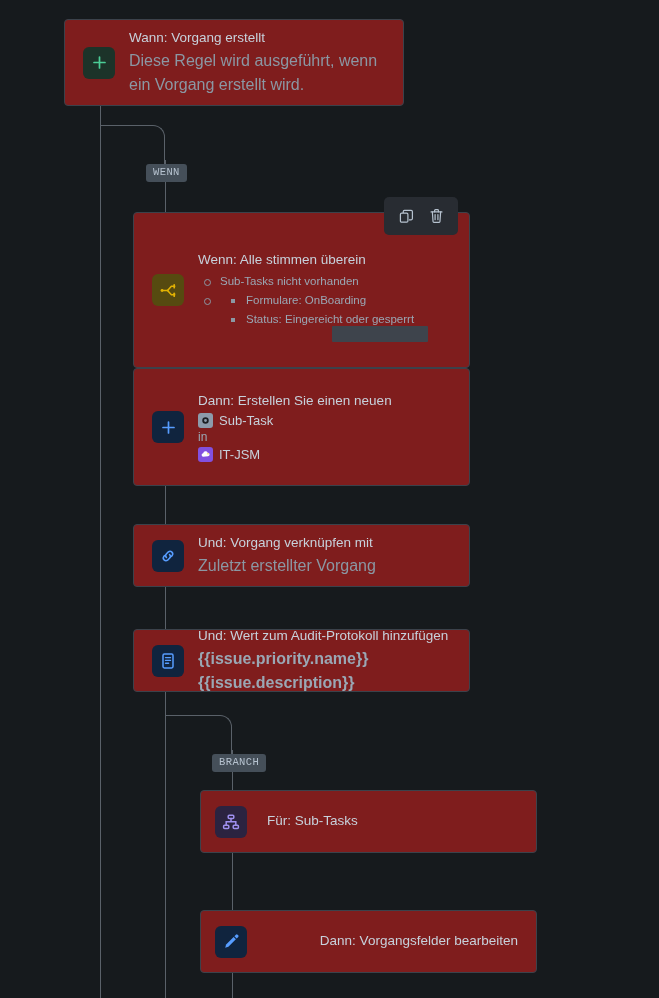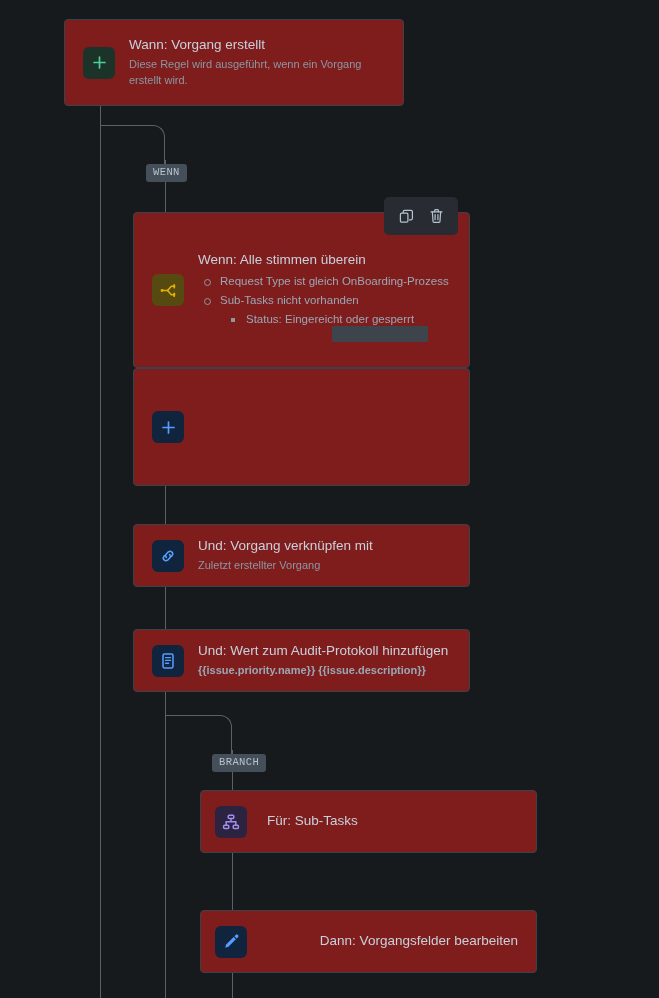--- a/index.html
+++ b/index.html
@@ -54,21 +54,21 @@
     margin-right: 14px;
   }
   .card .body { flex: 1 1 auto; min-width: 0; }
   .title {
     color: #c7d1db;
     font-size: 13.5px;
     line-height: 1.35;
   }
   .subtitle {
     color: #8b97a3;
-    font-size: 11px;
+    font-size: 16px;
     line-height: 1.45;
     margin-top: 2px;
   }
   .subtitle.bold { color: #9aa7b4; font-weight: bold; }
 
   
   .ico.green  { background: #1c3329; }
   .ico.yellow { background: #564a10; }
   .ico.blue   { background: #10243e; }
   .ico.purple { background: #2b2340; }
@@ -182,22 +182,22 @@
           <path d="M9 10 L13 14.5 H16.5"></path>
           <circle cx="3.2" cy="10" r="1.5" fill="#e2b203" stroke="none"></circle>
           <path d="M16 4 v3" stroke-width="1.8"></path>
           <path d="M16 13 v3" stroke-width="1.8"></path>
         </g>
       </svg>
     </div>
     <div class="body" style="position:relative;">
       <div class="title" style="margin-bottom:1px;">Wenn: Alle stimmen überein</div>
       <ul class="cond">
-        <li>Request Type ist gleich OnBoarding-Prozess</li>
         <li>Sub-Tasks nicht vorhanden</li>
+        <li class="nested withparent">Formulare: OnBoarding</li>
         <li class="nested">Status: Eingereicht oder gesperrt</li>
       </ul>
       <div class="redaction" style="left:134px; top:75px; width:96px; height:16px;"></div>
     </div>
   </div>
 
   <div class="toolbar" style="left:384px; top:197px;">
     <div class="tbtn">
       <svg width="15" height="15" viewBox="0 0 16 16" aria-hidden="true">
         <rect x="1.5" y="4.5" width="8" height="9.5" rx="1.3" fill="none" stroke="#b6c2cf" stroke-width="1.3"></rect>
@@ -214,20 +214,41 @@
         </g>
       </svg>
     </div>
   </div>
 
   <div class="card" style="left:133px; top:368px; width:337px; height:118px;">
     <div class="ico blue">
       <svg width="17" height="17" viewBox="0 0 17 17" aria-hidden="true">
         <path d="M8.5 3 L8.5 14 M3 8.5 L14 8.5" stroke="#579dff" stroke-width="1.7" stroke-linecap="round"></path>
       </svg>
+    </div>
+    <div class="body">
+      <div class="title">Dann: Erstellen Sie einen neuen</div>
+      <div class="inline-row">
+        <span class="chip sub">
+          <svg width="9" height="9" viewBox="0 0 10 10" aria-hidden="true">
+            <circle cx="5" cy="5" r="2.6" fill="none" stroke="#1c1f23" stroke-width="2"></circle>
+          </svg>
+        </span>
+        <span class="inline-label">Sub-Task</span>
+      </div>
+      <div class="plain-line">in</div>
+      <div class="inline-row">
+        <span class="chip proj">
+          <svg width="11" height="11" viewBox="0 0 12 12" aria-hidden="true">
+            <path d="M3.2 8.4 a2 2 0 0 1 .3-3.9 a2.6 2.6 0 0 1 4.9-.5 a1.9 1.9 0 0 1 .4 3.8 z" fill="#ffffff"></path>
+            <path d="M7.4 5.2 l2.1 -1.1 l-.5 2.3 z" fill="#f5cd47"></path>
+          </svg>
+        </span>
+        <span class="inline-label">IT-JSM</span>
+      </div>
     </div>
   </div>
 
   <div class="card" style="left:133px; top:524px; width:337px; height:63px;">
     <div class="ico blue">
       <svg width="18" height="18" viewBox="0 0 20 20" aria-hidden="true">
         <g stroke="#579dff" stroke-width="1.7" fill="none" stroke-linecap="round">
           <path d="M8.3 11.7 a3 3 0 0 1 0-4.2 l2.1-2.1 a3 3 0 0 1 4.2 4.2 l-1 1"></path>
           <path d="M11.7 8.3 a3 3 0 0 1 0 4.2 l-2.1 2.1 a3 3 0 0 1-4.2-4.2 l1-1"></path>
         </g>

